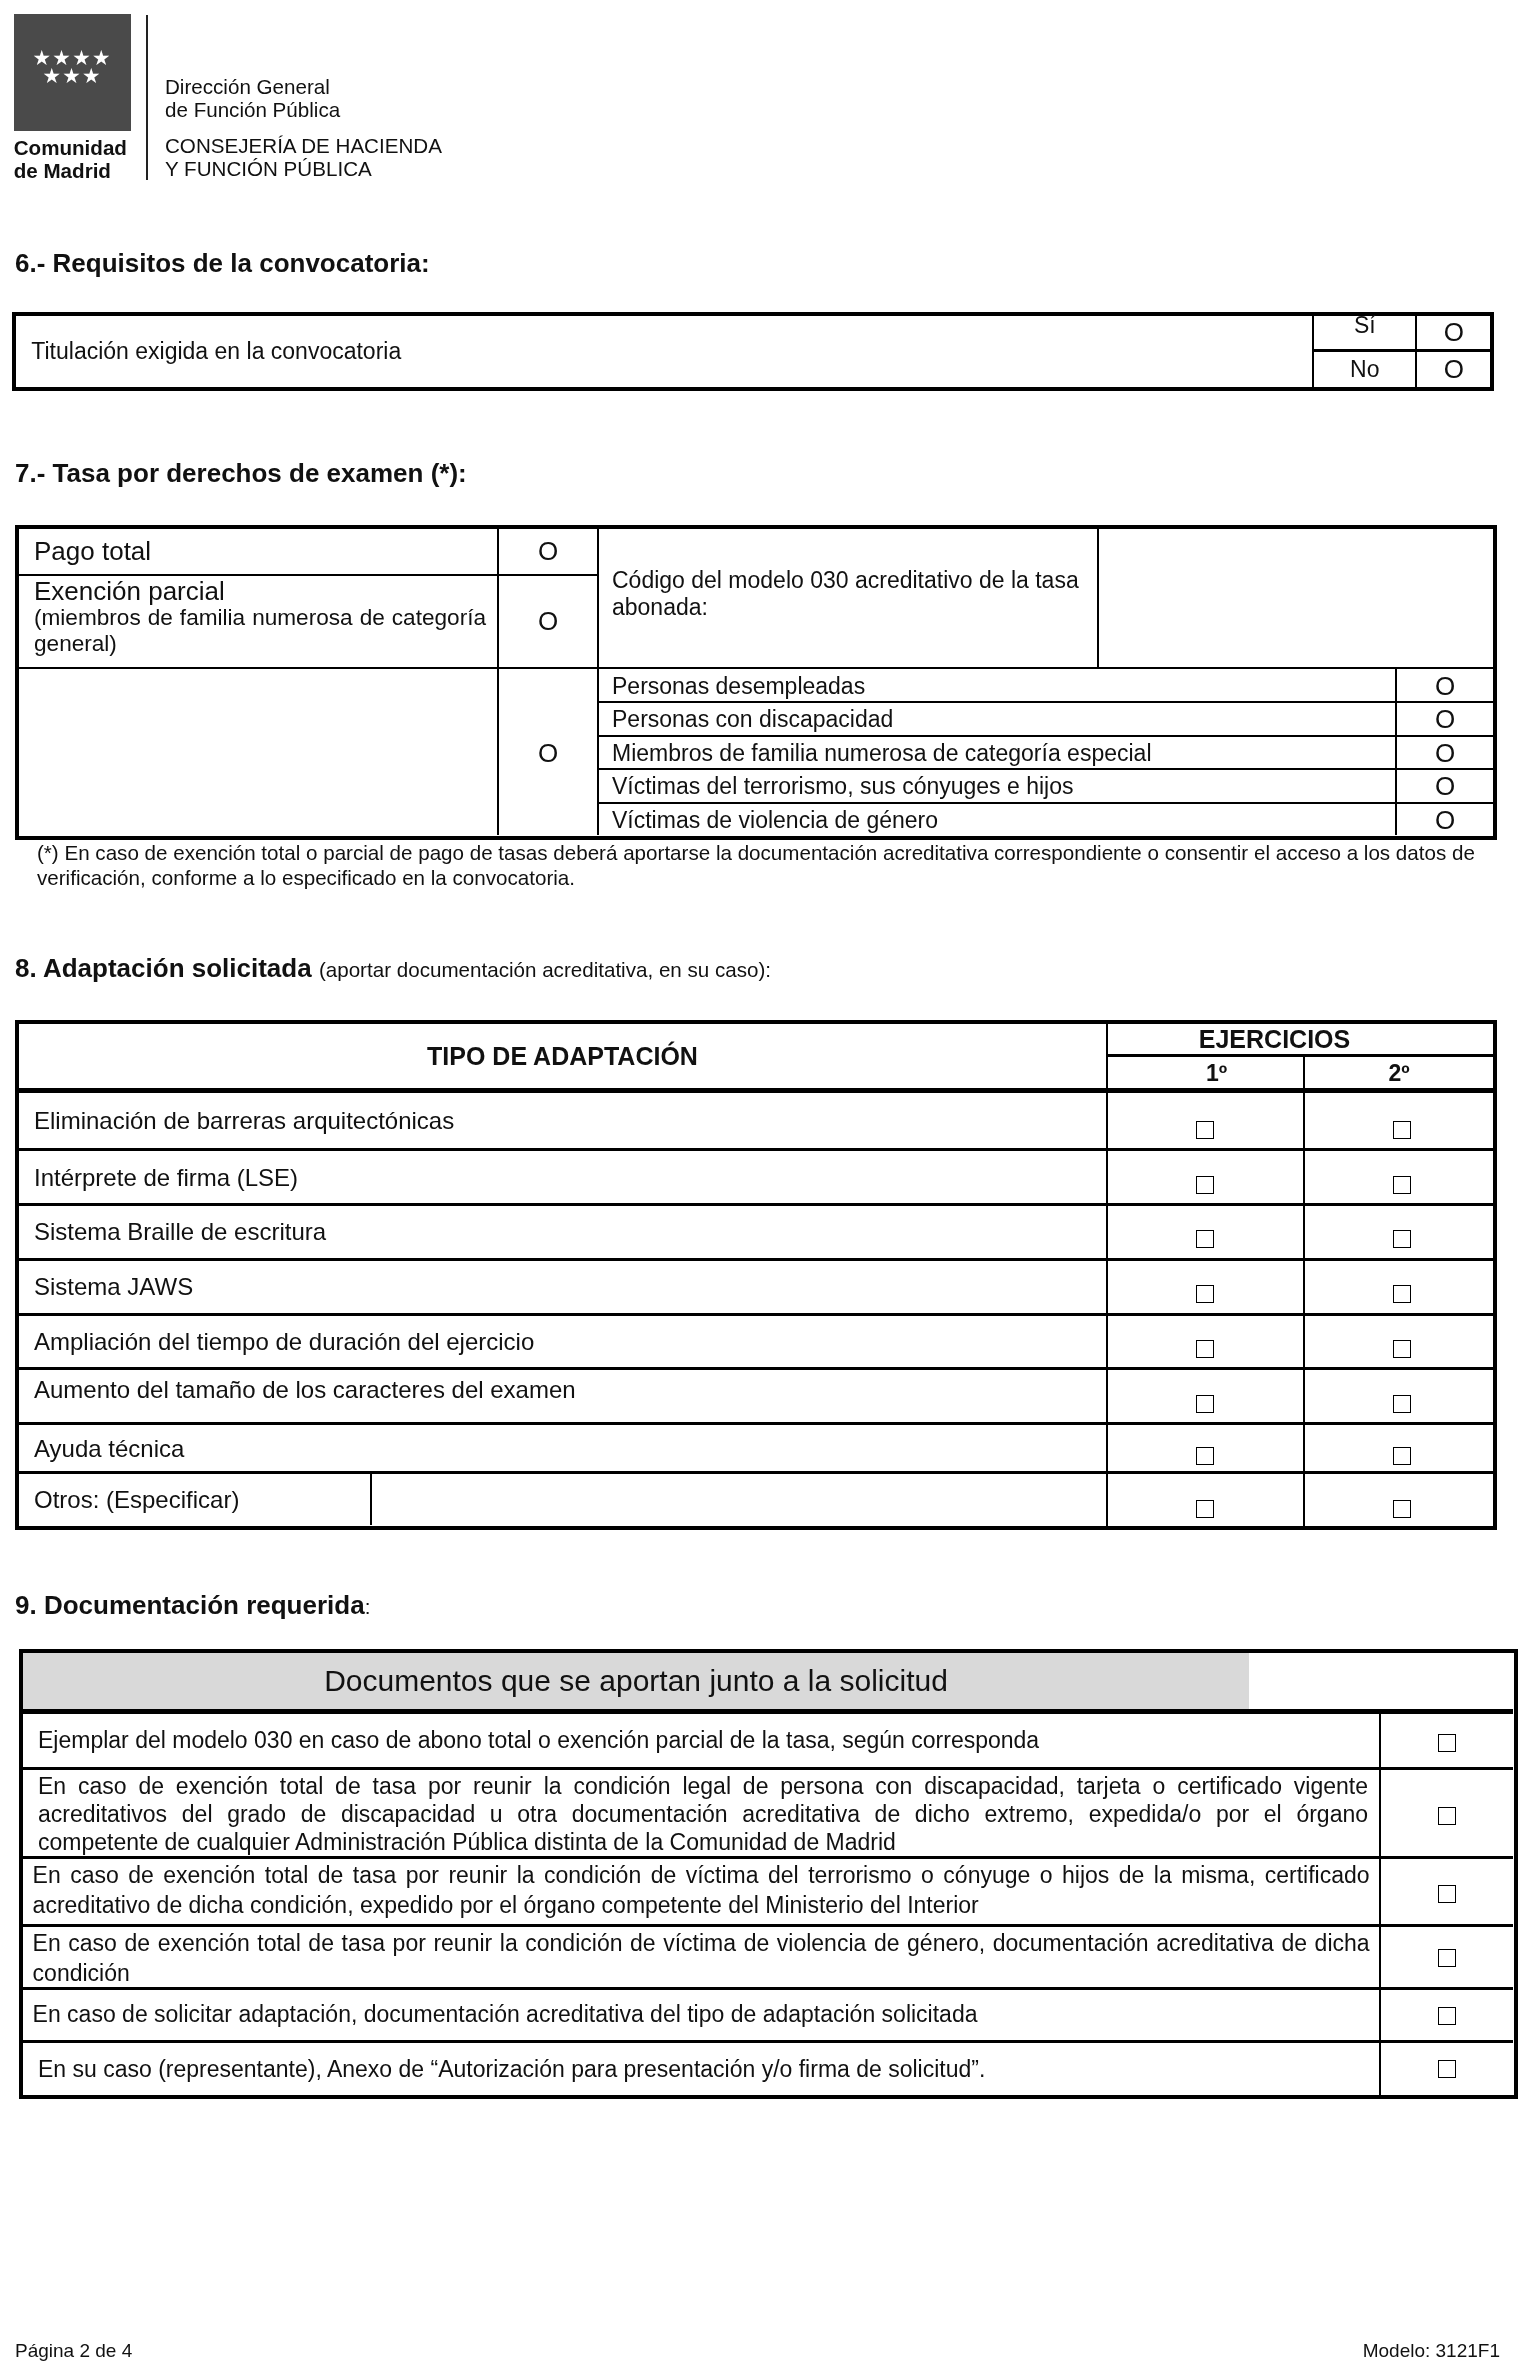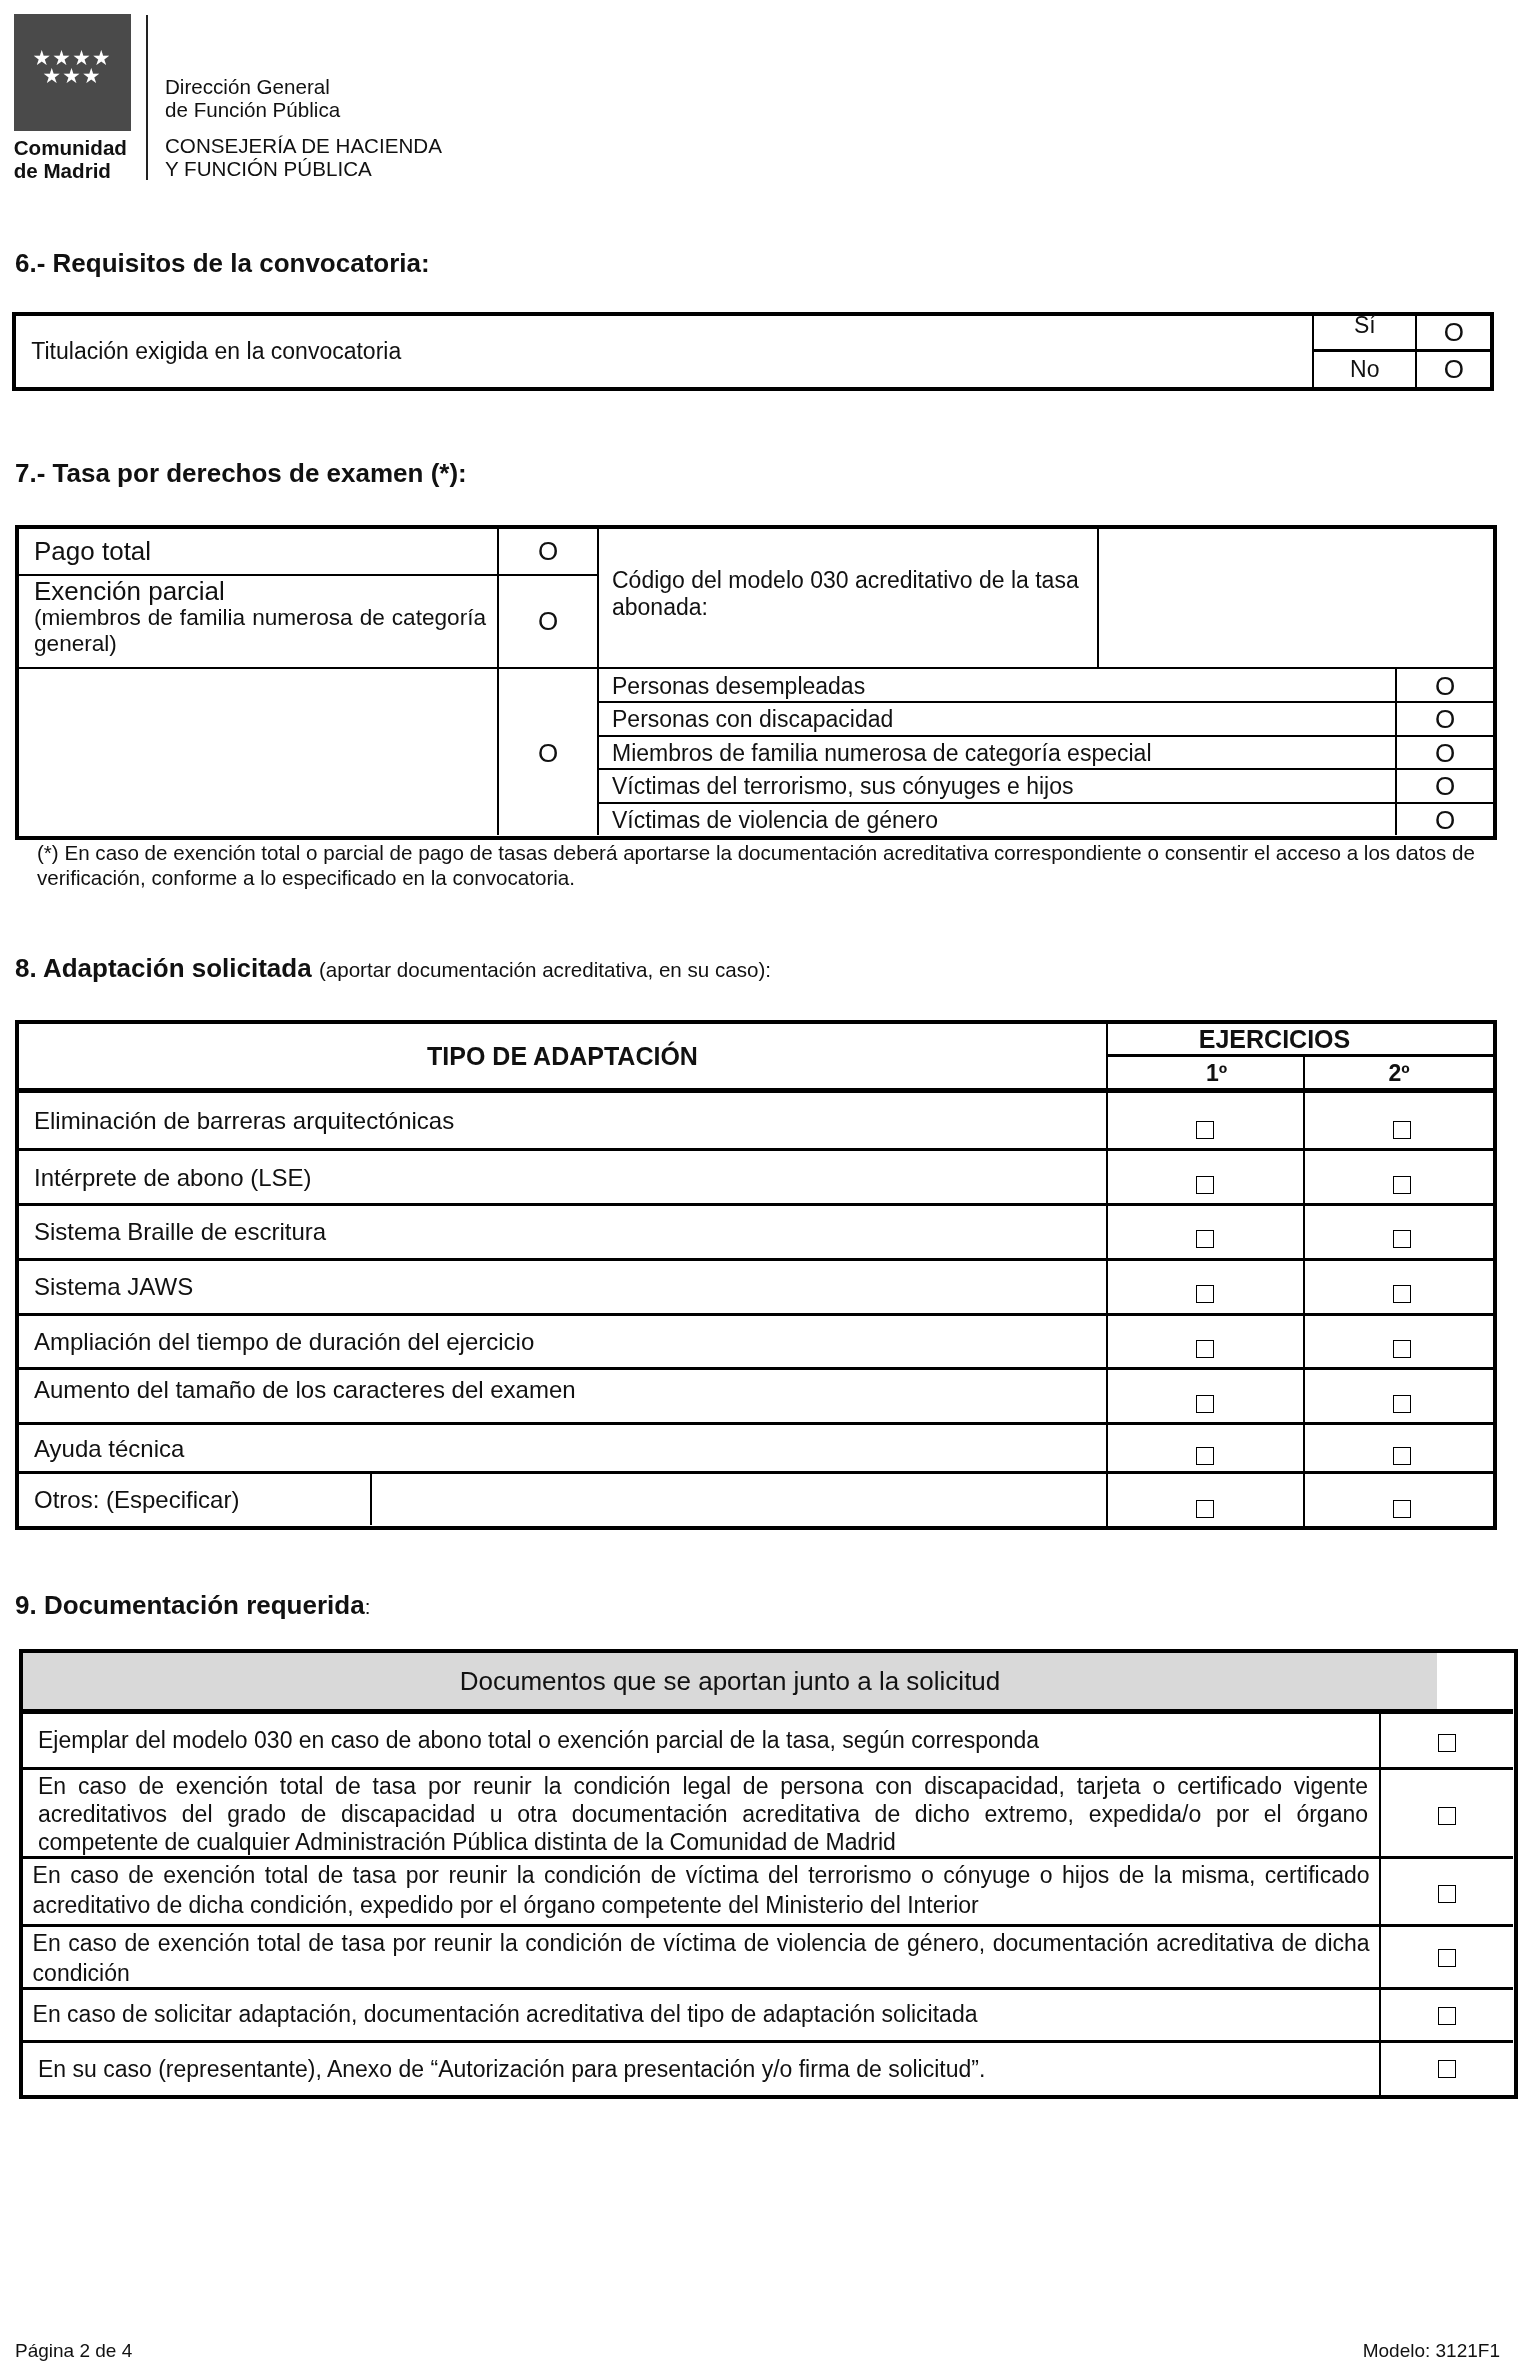--- a/index.html
+++ b/index.html
@@ -127,21 +127,21 @@
   <div class="hlb" style="left:0; top:289px; width:1474px; height:3.4px;"></div>
   <div class="hlb" style="left:0; top:343px; width:1474px; height:3.4px;"></div>
   <div class="hlb" style="left:0; top:398px; width:1474px; height:3.4px;"></div>
   <div class="hlb" style="left:0; top:447px; width:1474px; height:3.4px;"></div>
   <div class="vl" style="left:351px; top:450px; height:51px;"></div>
 
   <div class="cell" style="left:15px; top:69px; height:55px;">Eliminación de barreras arquitectónicas</div>
   <div class="chk" style="left:1177px; top:97px;"></div>
   <div class="chk" style="left:1374px; top:97px;"></div>
 
-  <div class="cell" style="left:15px; top:128px; height:51px;">Intérprete de abono (LSE)</div>
+  <div class="cell" style="left:15px; top:128px; height:51px;">Intérprete de firma (LSE)</div>
   <div class="chk" style="left:1177px; top:152px;"></div>
   <div class="chk" style="left:1374px; top:152px;"></div>
 
   <div class="cell" style="left:15px; top:182px; height:51px;">Sistema Braille de escritura</div>
   <div class="chk" style="left:1177px; top:206px;"></div>
   <div class="chk" style="left:1374px; top:206px;"></div>
 
   <div class="cell" style="left:15px; top:237px; height:51px;">Sistema JAWS</div>
   <div class="chk" style="left:1177px; top:261px;"></div>
   <div class="chk" style="left:1374px; top:261px;"></div>
@@ -161,21 +161,21 @@
   <div class="cell" style="left:15px; top:450px; height:51px;">Otros: (Especificar)</div>
   <div class="abs" style="left:353px; top:450px; width:734px; height:51px;"></div>
   <div class="chk" style="left:1177px; top:476px;"></div>
   <div class="chk" style="left:1374px; top:476px;"></div>
 </div>
 
 <div class="abs h" style="top:1590px;">
   <span>9. Documentación requerida</span><span class="sub">:</span>
 </div>
 <div class="abs box" style="left:19px; top:1649px; width:1499px; height:450px;">
-  <div class="cell" style="left:0; top:0; width:1414px; height:56px; justify-content:center; background:#d9d9d9; font-size:26px;">Documentos que se aportan junto a la solicitud</div>
+  <div class="cell" style="left:0; top:0; width:1226px; height:56px; justify-content:center; background:#d9d9d9; font-size:30px;">Documentos que se aportan junto a la solicitud</div>
   <div class="hlb" style="left:0; top:56px; width:1490px; height:4.8px;"></div>
   <div class="vl" style="left:1356px; top:61px; height:381px;"></div>
 
   <div class="hlb" style="left:0; top:114px; width:1490px; height:3.4px;"></div>
   <div class="hlb" style="left:0; top:203px; width:1490px; height:3.4px;"></div>
   <div class="hlb" style="left:0; top:271px; width:1490px; height:3.4px;"></div>
   <div class="hlb" style="left:0; top:334px; width:1490px; height:3.4px;"></div>
   <div class="hlb" style="left:0; top:387px; width:1490px; height:3.4px;"></div>
 
   <div class="cell" style="left:15px; top:61px; width:1330px; height:53px; font-size:23px;">Ejemplar del modelo 030 en caso de abono total o exención parcial de la tasa, según corresponda</div>

